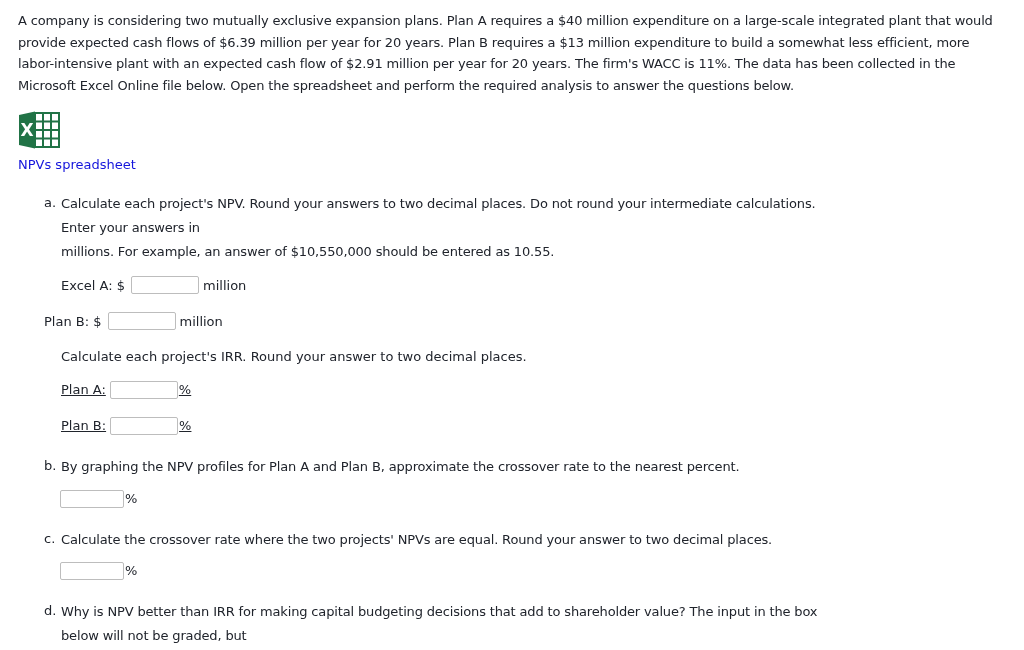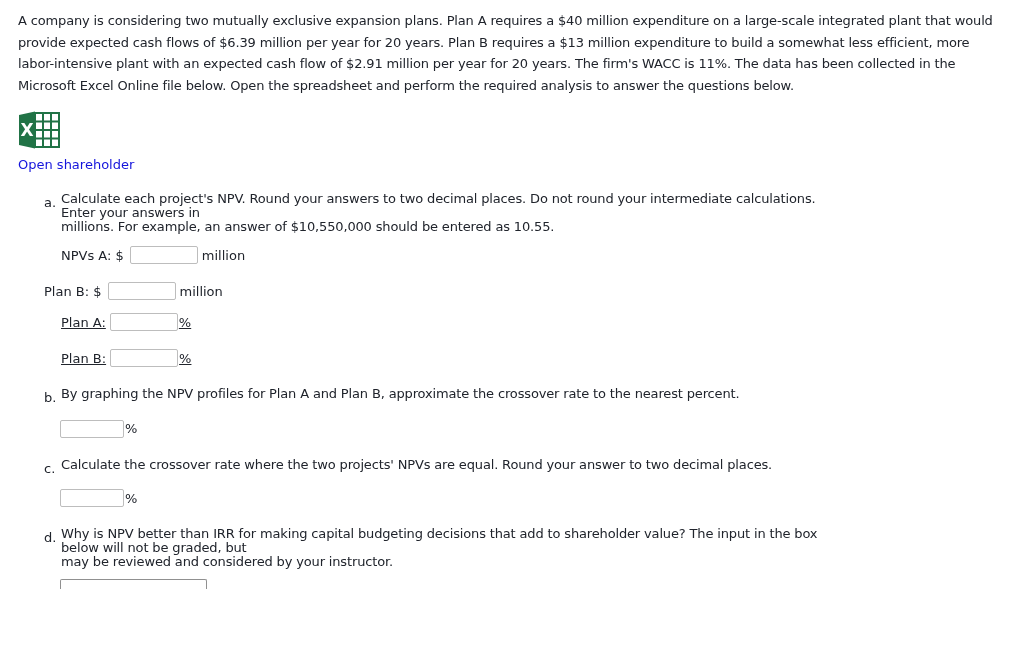--- a/index.html
+++ b/index.html
@@ -26,21 +26,21 @@
     color: #1414dc;
     text-decoration: none;
     cursor: pointer;
   }
 
   .q { margin-left: 26px; }
   .q-line { display: flex; }
   .q-marker { width: 17px; flex-shrink: 0; line-height: 21.5px; }
   .q-text {
     white-space: pre-line;
-    line-height: 14px;
+    line-height: 24px;
     letter-spacing: -0.15px;
     flex: 1;
   }
 
   .q-a { margin-top: 20px; }
   .q-b { margin-top: 20px; }
   .q-c { margin-top: 20px; }
   .q-d { margin-top: 20px; }
 
   .row { display: flex; align-items: center; height: 18px; }
@@ -93,42 +93,43 @@
 
   <div class="excel-icon-wrap">
     <svg width="44" height="40" viewBox="0 0 44 40">
       <rect x="17" y="3" width="24" height="34" fill="#ffffff" stroke-width="2" stroke="#217346"></rect>
       <path d="M17 11.5 H41 M17 20 H41 M17 28.5 H41 M25 3 V37 M33 3 V37" fill="none" stroke-width="2" stroke="#217346"></path>
       <polygon points="1,5 17,1.5 17,38.5 1,35" fill="#217346"></polygon>
       <text x="9" y="26" font-size="17" font-weight="bold" fill="#ffffff" text-anchor="middle">X</text>
     </svg>
   </div>
 
-  <a class="open-link" href="#">Open shareholder</a>
+  <a class="open-link" href="#">NPVs spreadsheet</a>
 
   
   <div class="q q-a">
     <div class="q-line">
       <span class="q-marker">a.</span>
       <div class="q-text">Calculate each project's NPV. Round your answers to two decimal places. Do not round your intermediate calculations. Enter your answers in
 millions. For example, an answer of $10,550,000 should be entered as 10.55.</div>
     </div>
 
     <div class="row row-npv-a">
-      <span class="lbl lbl-npv">NPVs A: $</span>
+      <span class="lbl lbl-npv">Excel A: $</span>
       <input class="box w-npv" type="text" value="" style="">
       <span class="sfx-million">million</span>
     </div>
 
     <div class="row row-npv-b">
       <span class="lbl lbl-npv">Plan B: $</span>
       <input class="box w-npv" type="text" value="" style="">
       <span class="sfx-million">million</span>
     </div>
 
+    <div class="irr-text">Calculate each project's IRR. Round your answer to two decimal places.</div>
 
     <div class="row row-irr-a">
       <span class="lbl lbl-irr">Plan A:</span>
       <input class="box w-irr" type="text" value="" style="">
       <span class="sfx-pct">%</span>
     </div>
 
     <div class="row row-irr-b">
       <span class="lbl lbl-irr">Plan B:</span>
       <input class="box w-irr" type="text" value="" style="">

